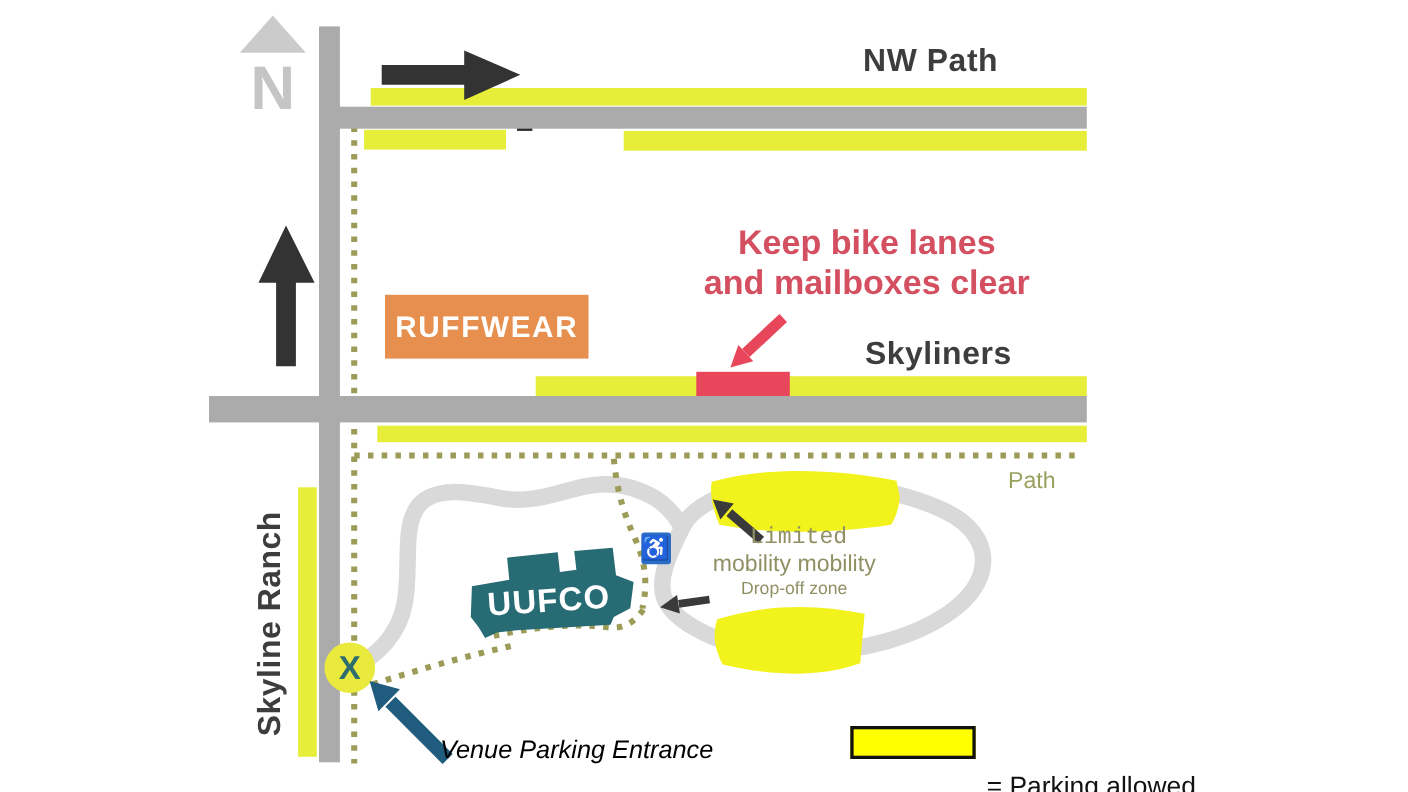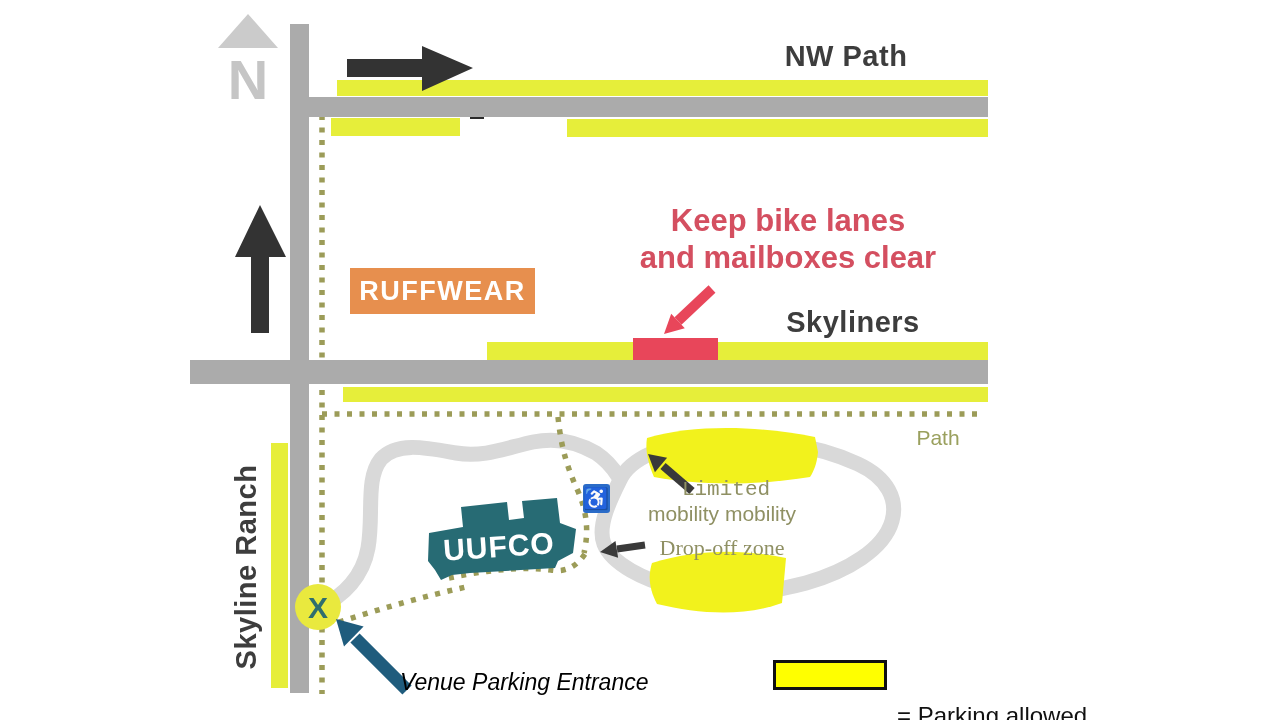--- a/index.html
+++ b/index.html
@@ -7,21 +7,21 @@
     position:relative;width:1280px;height:720px;overflow:hidden;background:#ffffff;
     font-family:"Liberation Sans", sans-serif;
   }
   #stage svg{position:absolute;left:0;top:0;}
   .lbl{position:absolute;transform:translate(-50%,-50%);white-space:nowrap;line-height:1;}
   .street{font-size:29px;font-weight:700;color:#3d3d3d;letter-spacing:.5px;}
   .warn{font-size:31px;font-weight:700;color:#d44f60;}
   .olive{color:#8f9063;font-size:21px;font-weight:400;}
   .compass-n{font-size:56px;font-weight:700;color:#c5c5c5;}
   .ruffwear{
-    position:absolute;left:350px;top:268px;width:185px;height:46px;background:#e78f4e;
+    position:absolute;left:350px;top:268px;width:185px;height:58px;background:#e78f4e;
     display:flex;align-items:center;justify-content:center;
   }
   .ruffwear span{color:#ffffff;font-size:27px;font-weight:700;letter-spacing:1.5px;}
   .uufco-label{font-size:30px;font-weight:700;color:#ffffff;letter-spacing:1px;
     transform:translate(-50%,-50%) rotate(-4deg);}
   .skyline-ranch{transform:translate(-50%,-50%) rotate(-90deg);}
   .accessible{
     position:absolute;left:583px;top:484px;width:27px;height:29px;background:#2b6cc8;
     border-radius:3px;display:flex;align-items:center;justify-content:center;
     color:#ffffff;font-size:21px;
@@ -107,21 +107,21 @@
 
   <div class="lbl uufco-label" style="left:499px;top:547px;">UUFCO</div>
 
   <div class="accessible">
     <span>♿</span>
   </div>
 
   <div class="lbl olive" style="left:938px;top:437px;color:#9aa05e;">Path</div>
   <div class="lbl olive" style="left:726px;top:489px;font-family:Liberation Mono, monospace;">Limited</div>
   <div class="lbl olive" style="left:722px;top:513px;">mobility mobility</div>
-  <div class="lbl olive" style="left:722px;top:548px;font-size:22px;font-family:Liberation Serif, serif;">Drop-off zone</div>
+  <div class="lbl olive" style="left:722px;top:536px;font-size:16px;">Drop-off zone</div>
 
   <div class="lbl xmark" style="left:318px;top:608px;">X</div>
 
   <div class="lbl entrance-label" style="left:400px;top:682px;font-style:italic;">Venue Parking Entrance</div>
 
   <div class="legend-swatch"></div>
   <div class="lbl legend-label" style="left:897px;top:676px;">= Parking allowed</div>
 
 </div>
 

